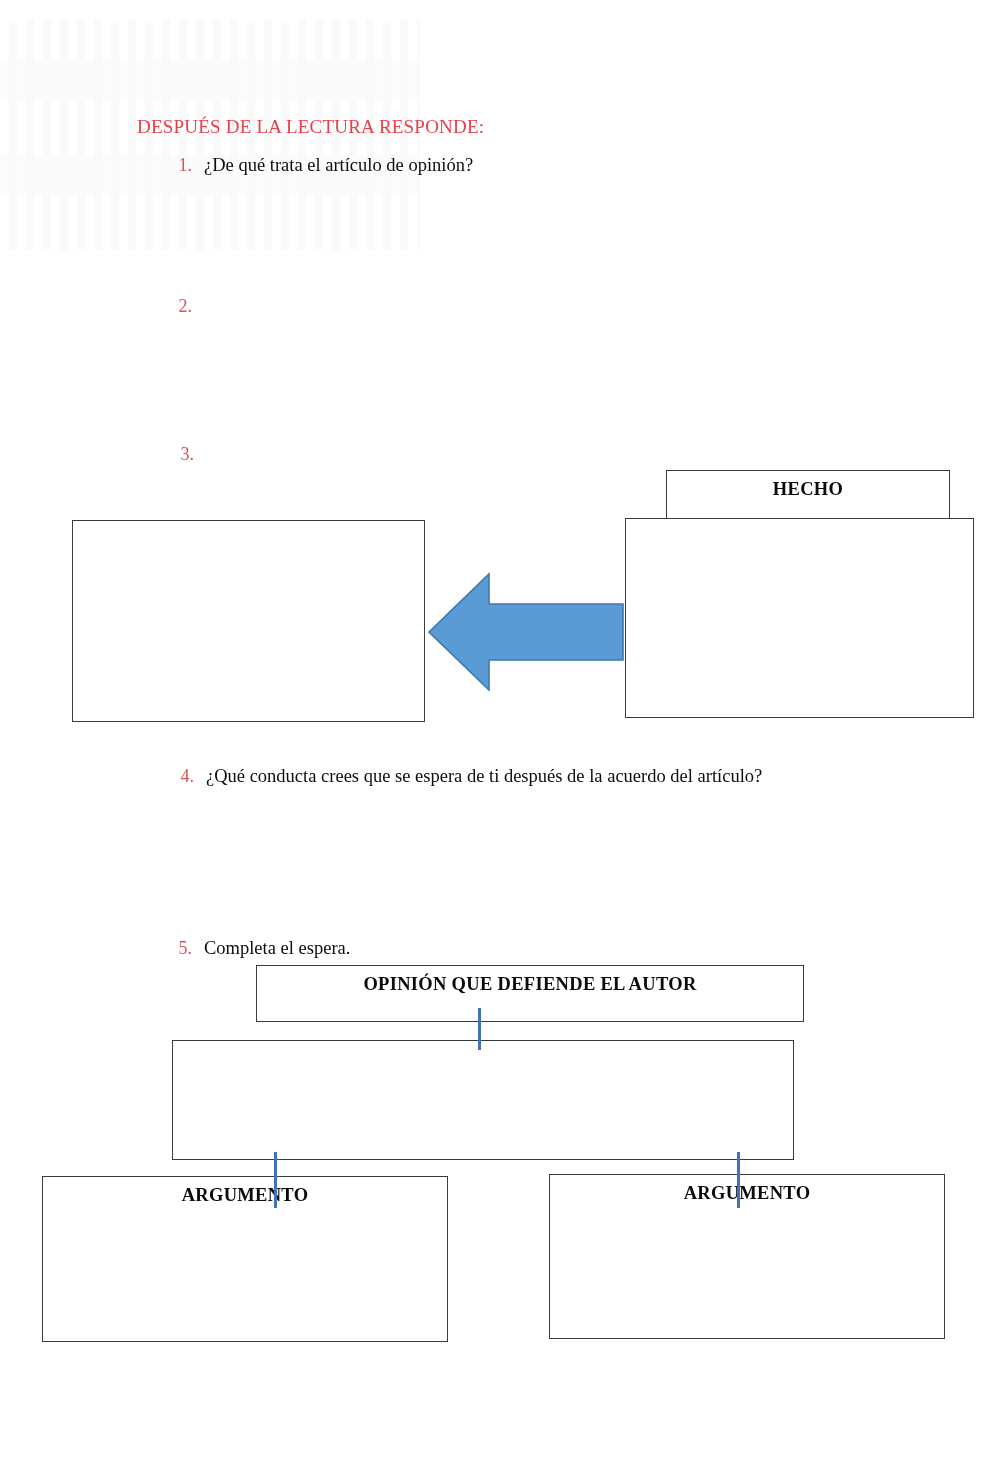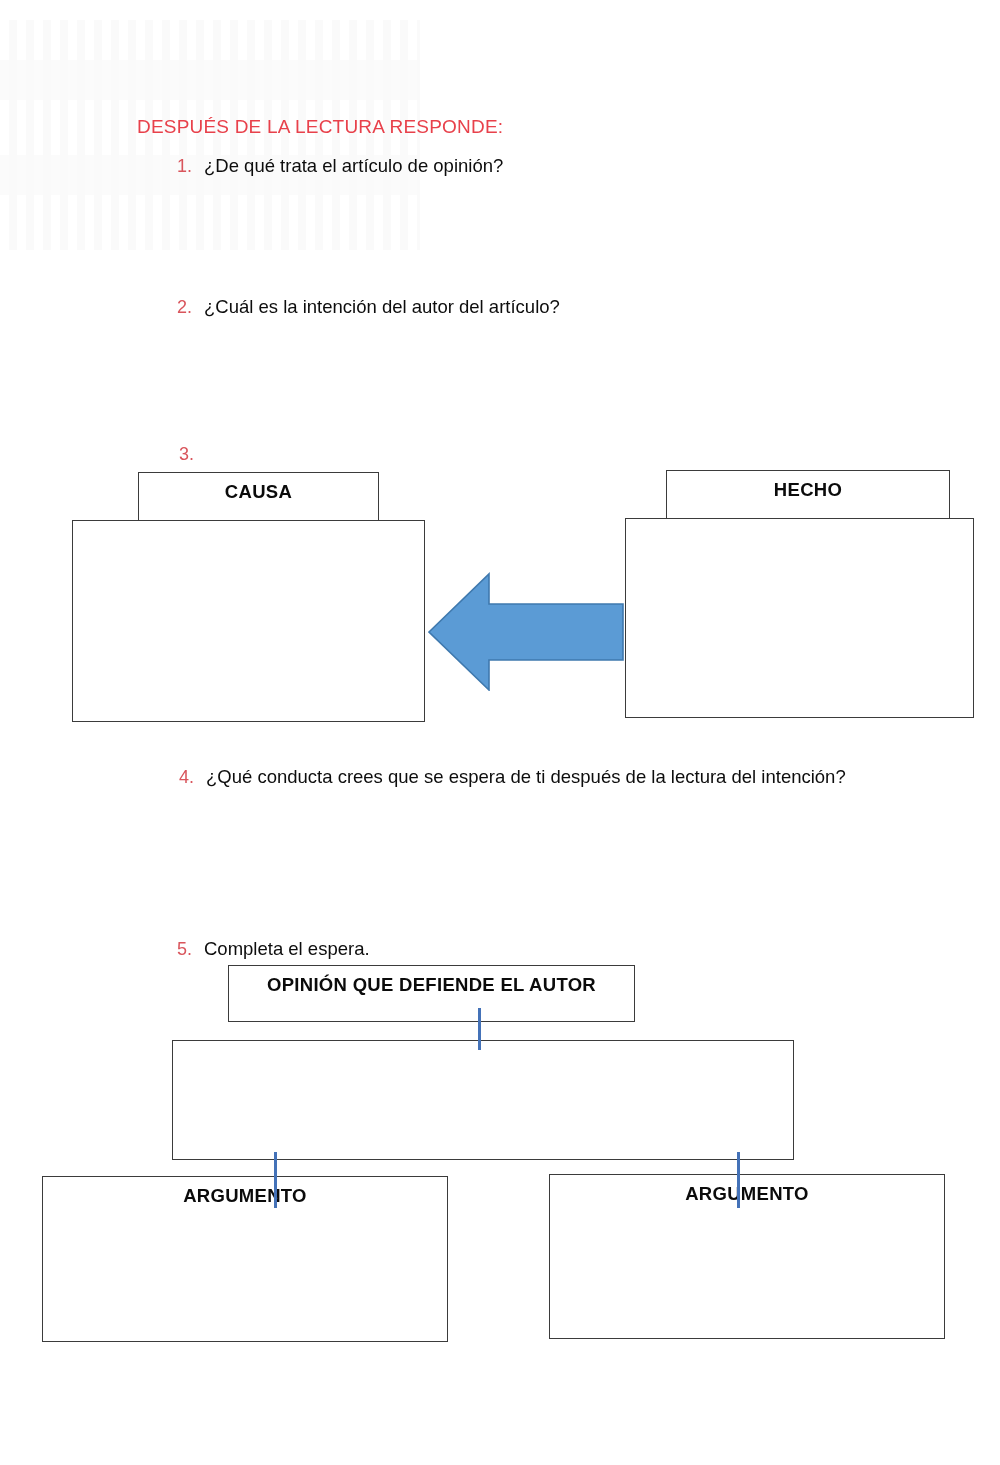--- a/index.html
+++ b/index.html
@@ -6,21 +6,21 @@
     margin: 0;
     padding: 0;
     background: #ffffff;
   }
   .page {
     position: relative;
     width: 1000px;
     height: 1465px;
     background: #ffffff;
     overflow: hidden;
-    font-family: Liberation Sans, sans-serif;
+    font-family: Liberation Serif, serif;
   }
 
   
   .watermark {
     position: absolute;
     left: 0;
     top: 20px;
     width: 420px;
     height: 230px;
     opacity: 0.55;
@@ -104,21 +104,21 @@
   #cause-effect-arrow {
     position: absolute;
     left: 428px;
     top: 572px;
     width: 196px;
     height: 119px;
     z-index: 4;
   }
 
   
-  #opinion-box   { left: 228px; top: 965px;  width: 407px; height: 57px; }
+  #opinion-box   { left: 256px; top: 965px;  width: 548px; height: 57px; }
   #opinion-body-box { left: 172px; top: 1040px; width: 622px; height: 120px; }
   #argumento-left-box  { left: 42px;  top: 1176px; width: 406px; height: 166px; }
   #argumento-right-box { left: 549px; top: 1174px; width: 396px; height: 165px; }
 
   
   .connector {
     position: absolute;
     background: #4472b8;
     width: 2.6px;
     z-index: 5;
@@ -136,48 +136,44 @@
 
   <div class="heading">DESPUÉS DE LA LECTURA RESPONDE:</div>
 
   <div class="qitem q1">
     <span class="qnum">1.</span>
     <span class="qtext">¿De qué trata el artículo de opinión?</span>
   </div>
 
   <div class="qitem q2">
     <span class="qnum">2.</span>
-    <span class="qtext">¿Cuál es la intención del autor del artículo?</span>
   </div>
 
   <div class="qitem q3">
     <span class="qnum">3.</span>
   </div>
 
-  <div class="box" id="causa-label-box">
-    <div class="box-label">CAUSA</div>
-  </div>
   <div class="box" id="causa-body-box">
     <div class="box-label" style="top:14px;font-weight:normal;"></div>
   </div>
 
   <div class="box" id="hecho-label-box">
     <div class="box-label">HECHO</div>
   </div>
   <div class="box" id="hecho-body-box">
     <div class="box-label" style="top:14px;font-weight:normal;"></div>
   </div>
 
   <svg id="cause-effect-arrow" viewBox="0 0 196 119">
     <polygon points="1,60 61,2 61,32 195,32 195,88 61,88 61,118" fill="#5B9BD5" stroke="#3F79AE" stroke-width="1.6" stroke-linejoin="miter"></polygon>
   </svg>
 
   <div class="qitem q4">
     <span class="qnum">4.</span>
-    <span class="qtext">¿Qué conducta crees que se espera de ti después de la lectura del intención?</span>
+    <span class="qtext">¿Qué conducta crees que se espera de ti después de la acuerdo del artículo?</span>
   </div>
 
   <div class="qitem q5">
     <span class="qnum">5.</span>
     <span class="qtext">Completa el espera.</span>
   </div>
 
   <div class="box" id="opinion-box">
     <div class="box-label">OPINIÓN QUE DEFIENDE EL AUTOR</div>
   </div>

